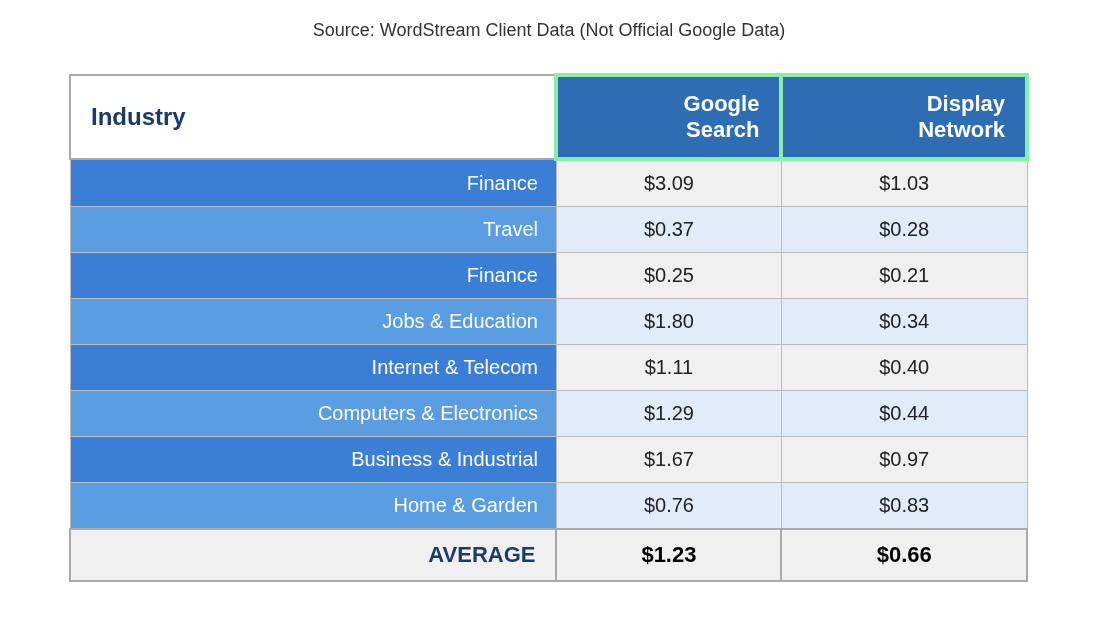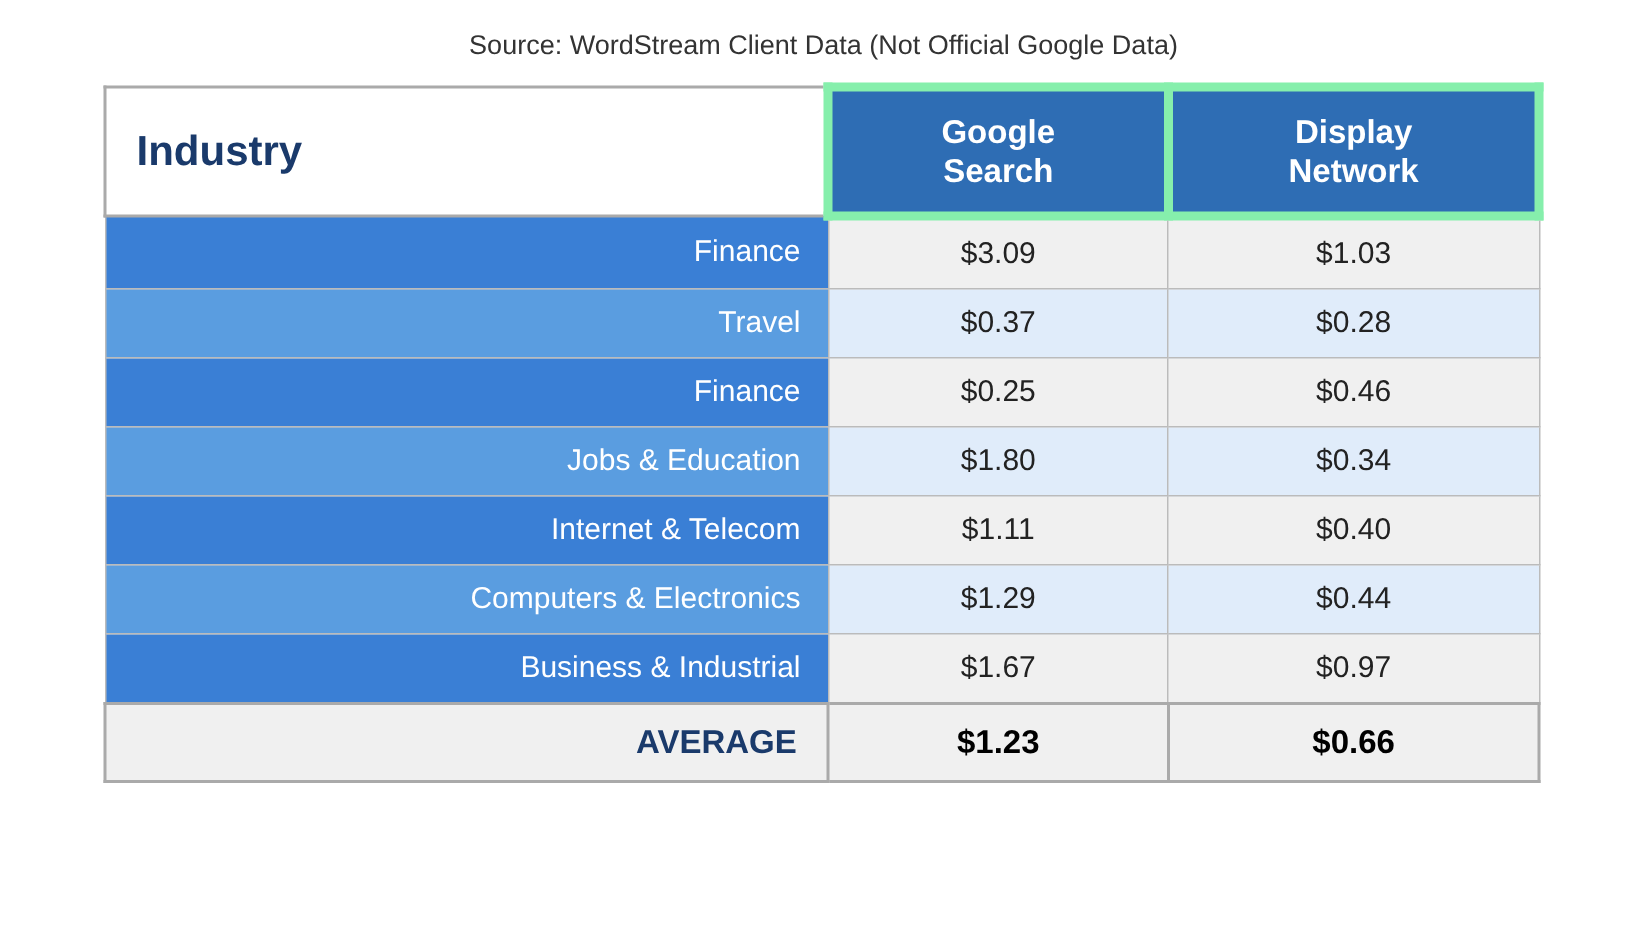--- a/index.html
+++ b/index.html
@@ -11,21 +11,21 @@
       flex-direction: column;
       align-items: center;
       padding: 20px;
       width: 1098px;
       min-height: 633px;
     }
 
     .source-text {
       font-size: 18px;
       color: #333;
-      margin-bottom: 14px;
+      margin-bottom: 32px;
       text-align: center;
     }
 
     .table-wrapper {
       width: 960px;
     }
 
     table {
       width: 100%;
       border-collapse: collapse;
@@ -33,29 +33,29 @@
 
     thead tr {
       background-color: #2e6db4;
       color: #ffffff;
     }
 
     thead th {
       padding: 14px 20px;
       font-size: 22px;
       font-weight: bold;
-      text-align: center;
-      border: 6px solid #86efac;
+      text-align: right;
+      border: 4px solid #86efac;
     }
 
     thead th.industry-header {
       text-align: left;
       background-color: #ffffff;
       color: #1a3a6b;
-      font-size: 28px;
+      font-size: 24px;
       border: 2px solid #aaa;
     }
 
     tbody tr:nth-child(odd) td.label-cell {
       background-color: #3a7fd5;
     }
 
     tbody tr:nth-child(even) td.label-cell {
       background-color: #5a9de0;
     }
@@ -121,21 +121,21 @@
           <td class="value-cell">$1.03</td>
         </tr>
         <tr>
           <td class="label-cell">Travel</td>
           <td class="value-cell">$0.37</td>
           <td class="value-cell">$0.28</td>
         </tr>
         <tr>
           <td class="label-cell">Finance</td>
           <td class="value-cell">$0.25</td>
-          <td class="value-cell">$0.46</td>
+          <td class="value-cell">$0.21</td>
         </tr>
         <tr>
           <td class="label-cell">Jobs &amp; Education</td>
           <td class="value-cell">$1.80</td>
           <td class="value-cell">$0.34</td>
         </tr>
         <tr>
           <td class="label-cell">Internet &amp; Telecom</td>
           <td class="value-cell">$1.11</td>
           <td class="value-cell">$0.40</td>
@@ -143,20 +143,25 @@
         <tr>
           <td class="label-cell">Computers &amp; Electronics</td>
           <td class="value-cell">$1.29</td>
           <td class="value-cell">$0.44</td>
         </tr>
         <tr>
           <td class="label-cell">Business &amp; Industrial</td>
           <td class="value-cell">$1.67</td>
           <td class="value-cell">$0.97</td>
         </tr>
+        <tr>
+          <td class="label-cell">Home &amp; Garden</td>
+          <td class="value-cell">$0.76</td>
+          <td class="value-cell">$0.83</td>
+        </tr>
       </tbody>
     <tfoot>
       <tr>
         <td class="label-cell">AVERAGE</td>
         <td class="value-cell">$1.23</td>
         <td class="value-cell">$0.66</td>
       </tr>
     </tfoot>
   </table>
 </div>

